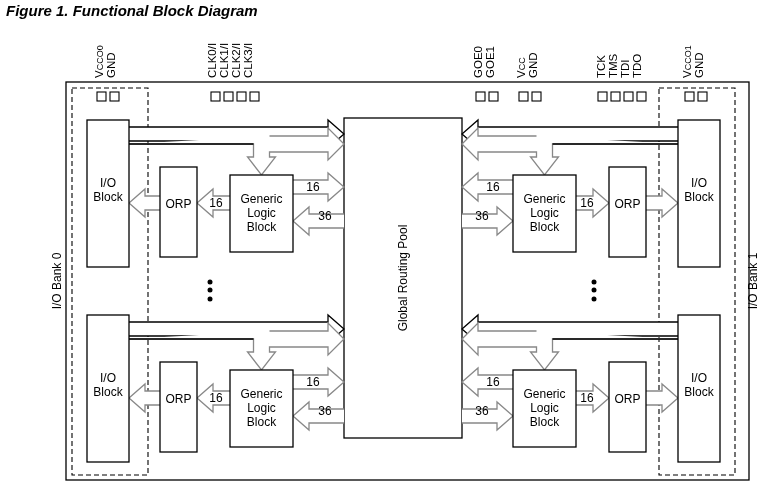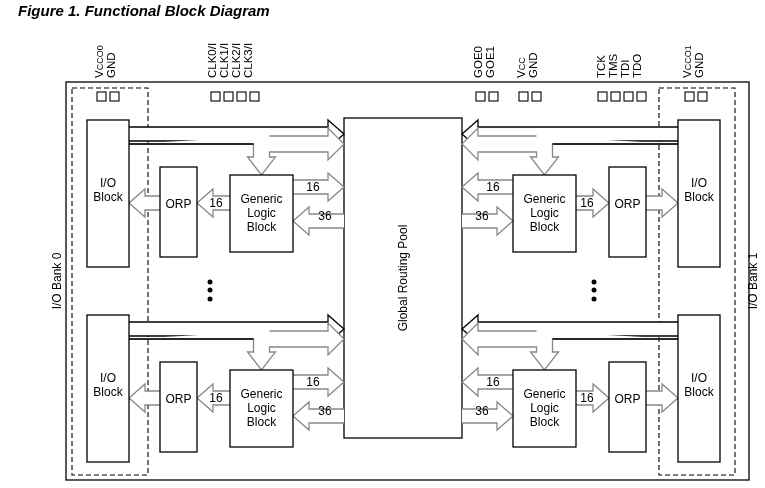--- a/index.html
+++ b/index.html
@@ -1,18 +1,18 @@
 <!DOCTYPE html>
 <html><head>
 <meta charset="utf-8">
 <style>
   html, body { margin: 0; padding: 0; background: #ffffff; }
   body { width: 765px; height: 488px; position: relative; overflow: hidden;
          font-family: "Liberation Sans", sans-serif; color: #000; }
-  #fig-title { position: absolute; left: 18px; top: 2px; font-size: 15px;
+  #fig-title { position: absolute; left: 6px; top: 2px; font-size: 15px;
                font-weight: bold; font-style: italic; white-space: nowrap; }
   #diagram { position: absolute; left: 0; top: 0; }
   svg text { font-family: "Liberation Sans", sans-serif; fill: #000; }
   .solid { fill: #fff; stroke: #000; stroke-width: 1.3; }
   .dashed { fill: none; stroke: #000; stroke-width: 1.1; stroke-dasharray: 5 3; }
   .pin { fill: #fff; stroke: #000; stroke-width: 1.1; }
   .bus { fill: #fff; stroke-width: 1.3; stroke-linejoin: miter; }
   .bus-d { stroke: #000; }
   .bus-g { stroke: #888; }
   .lbl { font-size: 12px; }

